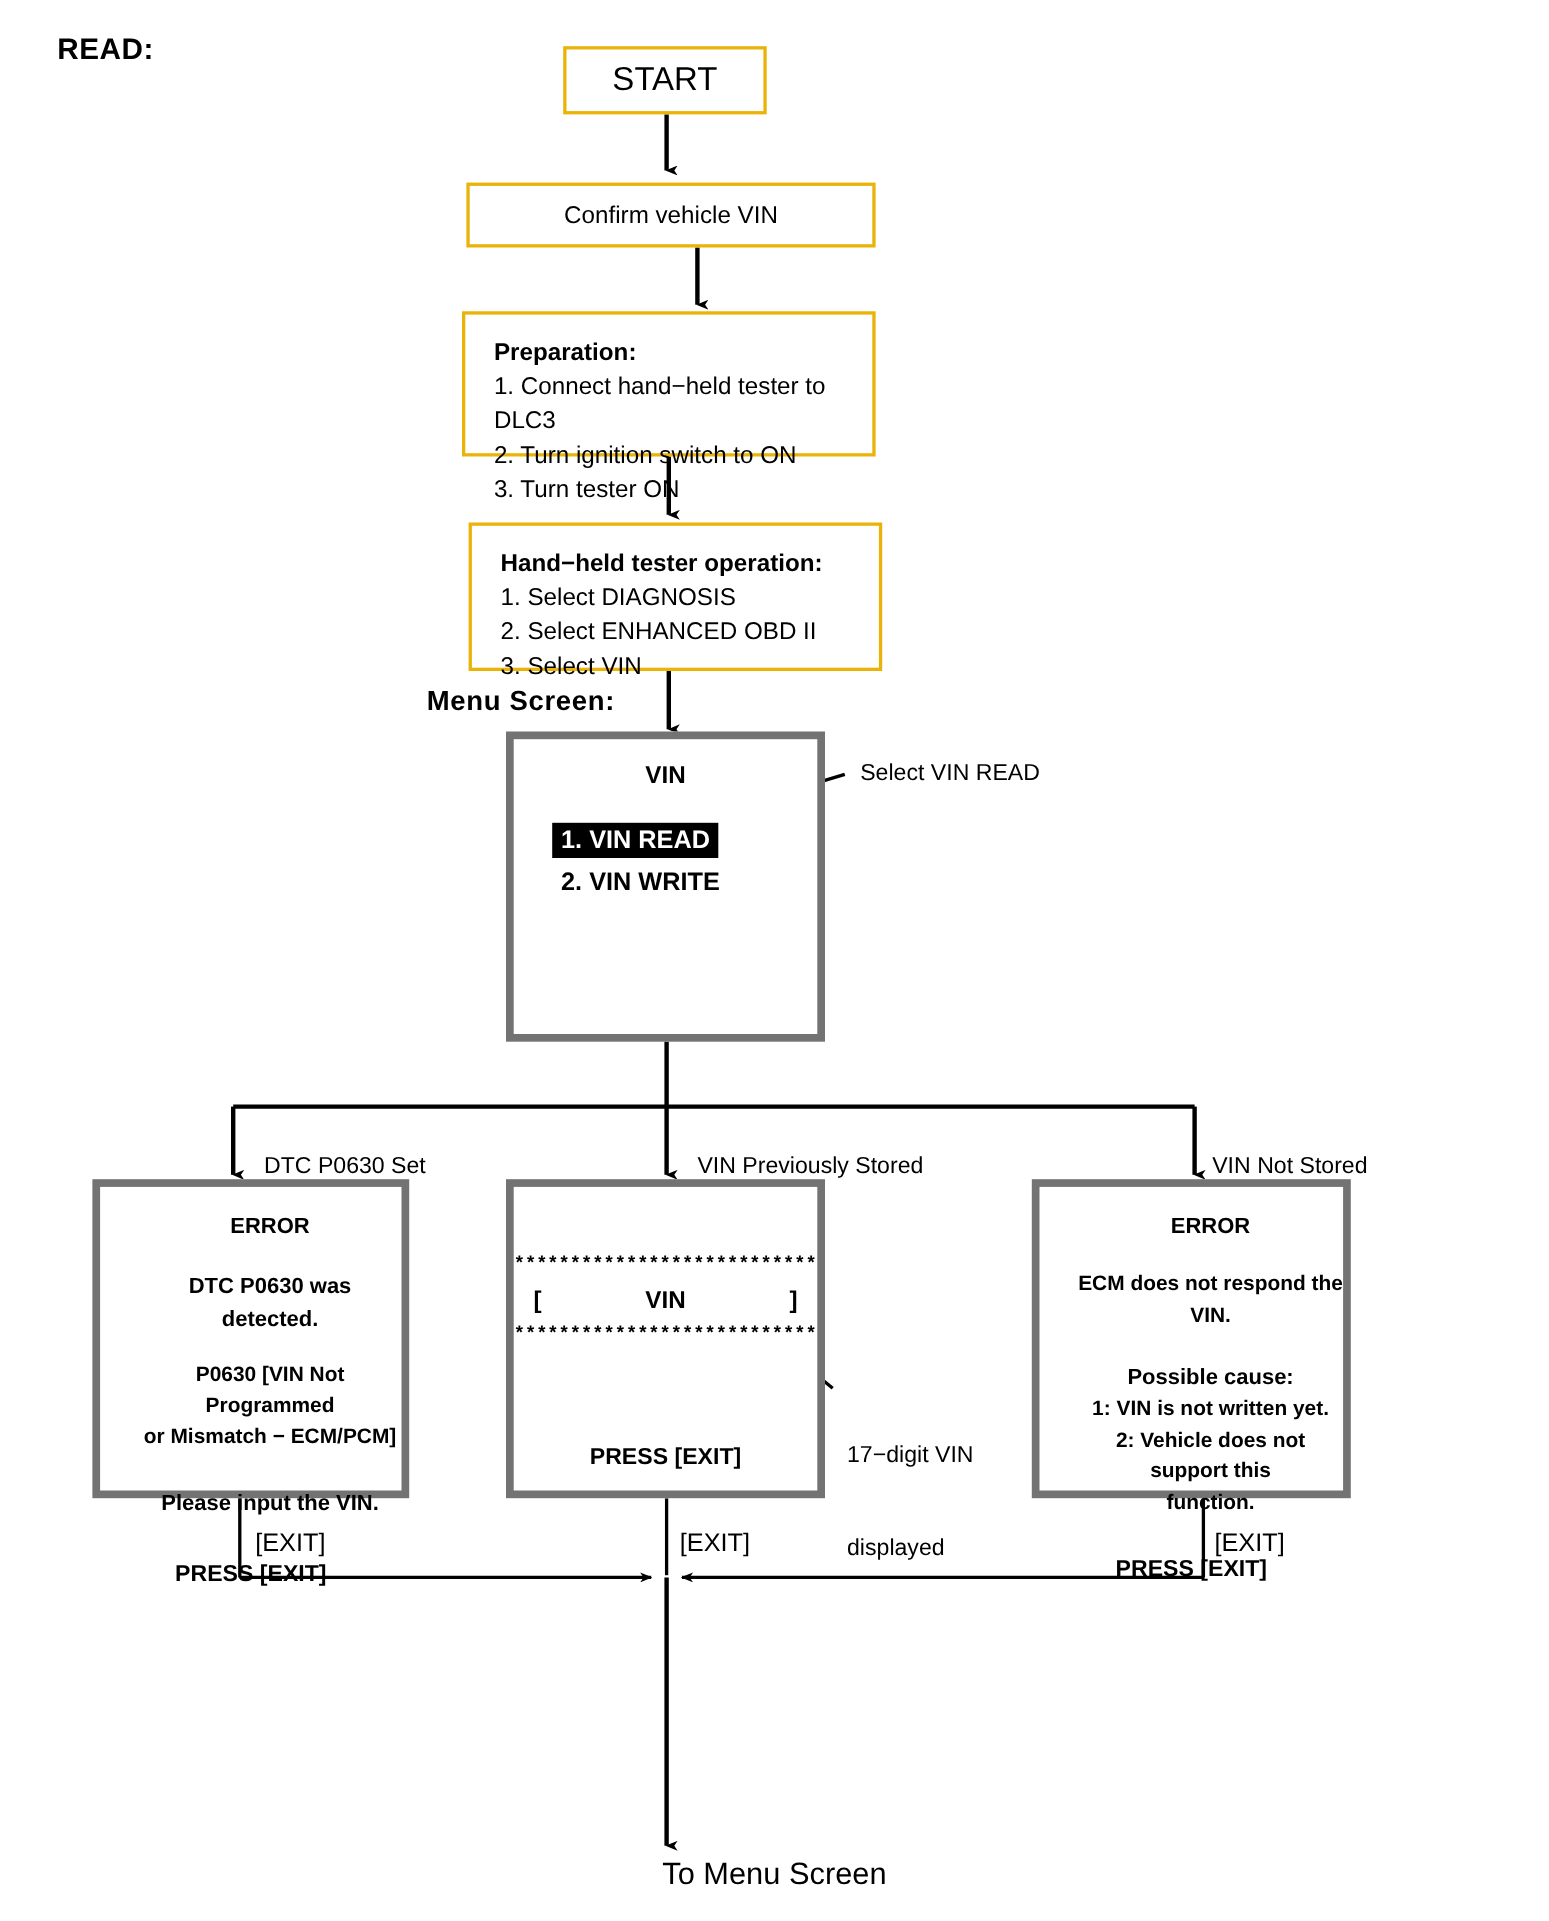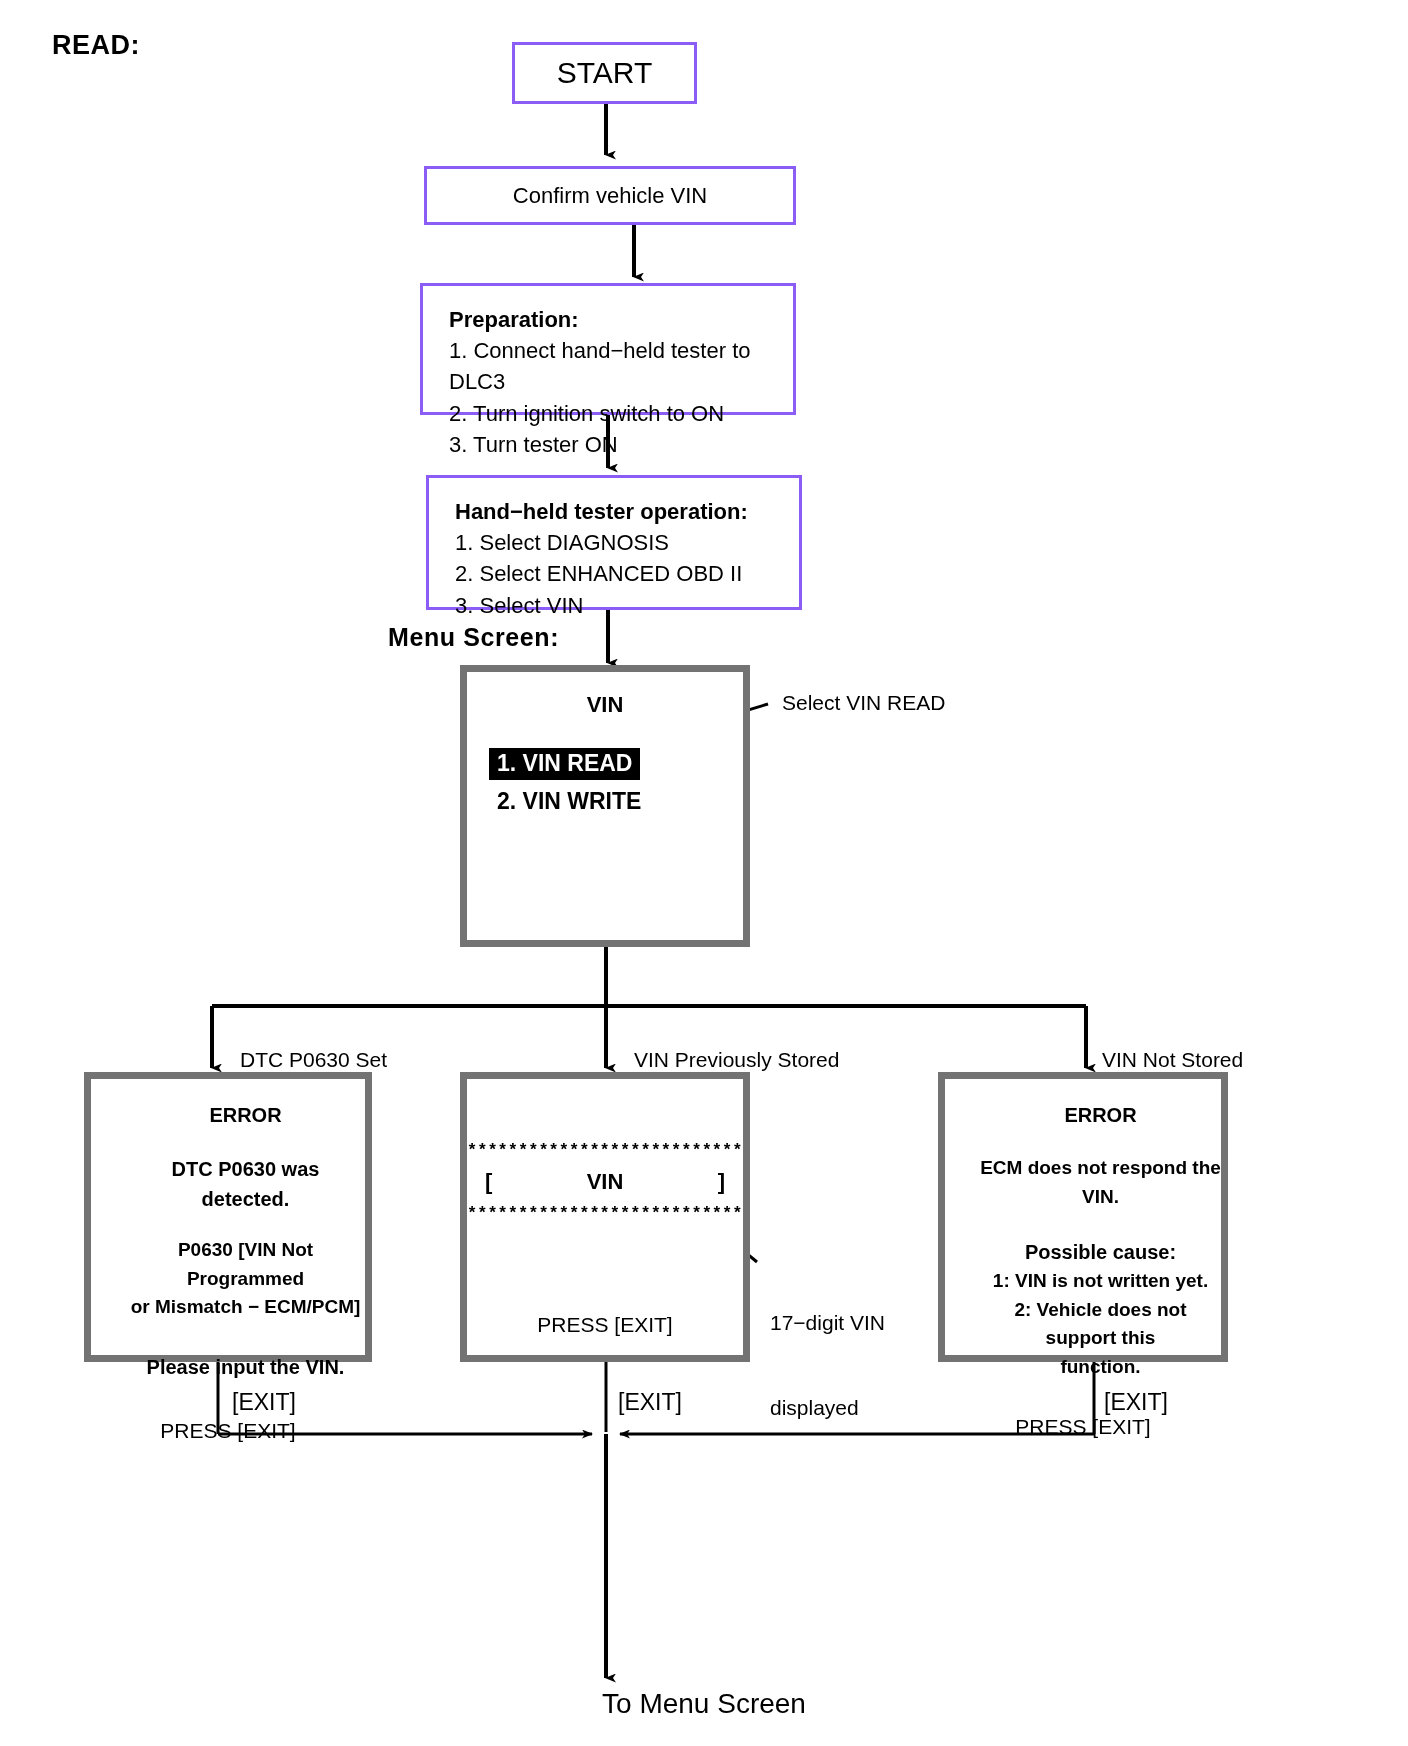--- a/index.html
+++ b/index.html
@@ -48,21 +48,21 @@
     font-size: 21px;
     white-space: nowrap;
   }
   .exit-label {
     font-size: 23px;
     white-space: nowrap;
   }
 
   
   .box {
-    border: 3px solid #8b5cf6;
+    border: 3px solid #eab308;
     background: #fff;
     box-sizing: border-box;
   }
   .box-center-text {
     display: flex;
     align-items: center;
     justify-content: center;
     font-size: 22px;
   }
   .box-start {
@@ -121,21 +121,21 @@
   .vin-row {
     display: flex;
     justify-content: space-between;
     font-weight: bold;
     font-size: 22px;
     padding: 0 18px;
   }
   .vin-row .mid { flex: 1; text-align: center; }
   .press-exit {
     text-align: center;
-    font-weight: normal;
+    font-weight: bold;
     font-size: 21px;
   }
 
   svg.overlay {
     position: absolute;
     left: 0; top: 0;
     width: 1408px;
     height: 1746px;
     pointer-events: none;
   }
@@ -206,21 +206,21 @@
 
   <div class="abs box box-list" style="left:426px; top:475px; width:376px; height:135px;">
     <div class="hdr-bold">Hand−held tester operation:</div>
     <div>1. Select DIAGNOSIS</div>
     <div>2. Select ENHANCED OBD II</div>
     <div>3. Select VIN</div>
   </div>
 
   <div class="screen" style="left:460px; top:665px; width:290px; height:282px;">
     <div class="screen-title" style="margin-top:20px;">VIN</div>
-    <div style="margin-top:30px; padding-left:22px;">
+    <div style="margin-top:30px; padding-left:35px;">
       <div><span class="menu-item selected">1. VIN READ</span></div>
       <div style="margin-top:6px;"><span class="menu-item">2. VIN WRITE</span></div>
     </div>
   </div>
 
   <div class="abs callout-text" style="left:782px; top:689px;">Select VIN READ</div>
 
   <div class="abs branch-label" style="left:240px; top:1048px;">DTC P0630 Set</div>
   <div class="abs branch-label" style="left:634px; top:1048px;">VIN Previously Stored</div>
   <div class="abs branch-label" style="left:1102px; top:1048px;">VIN Not Stored</div>

